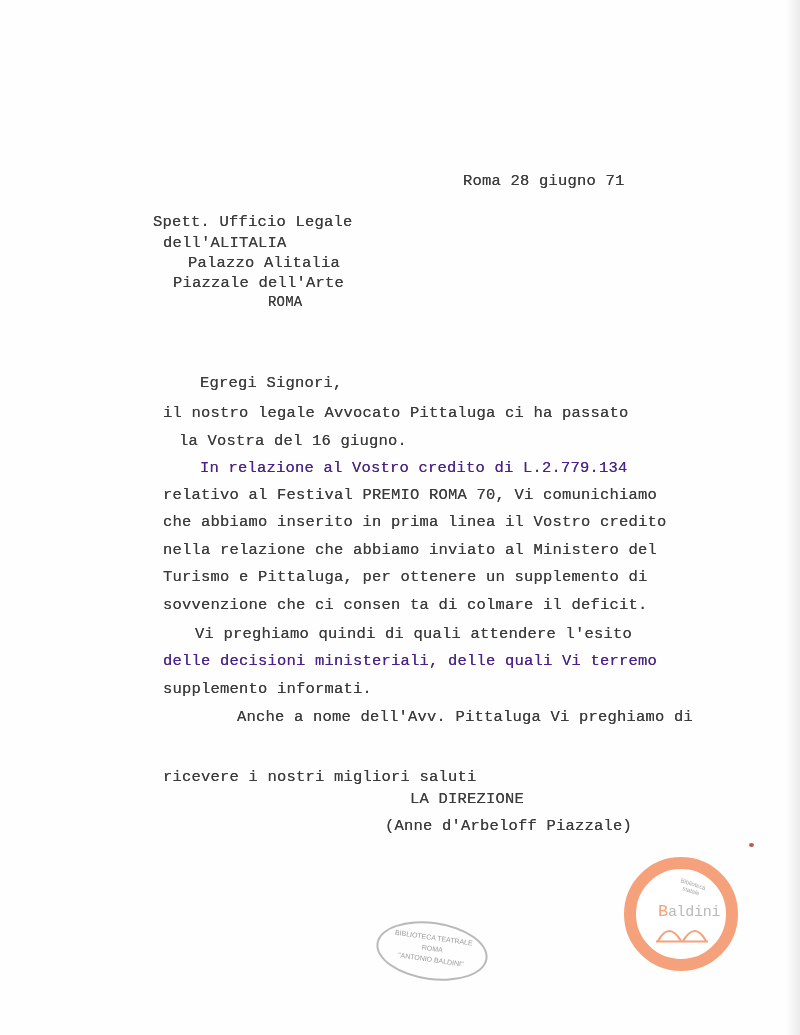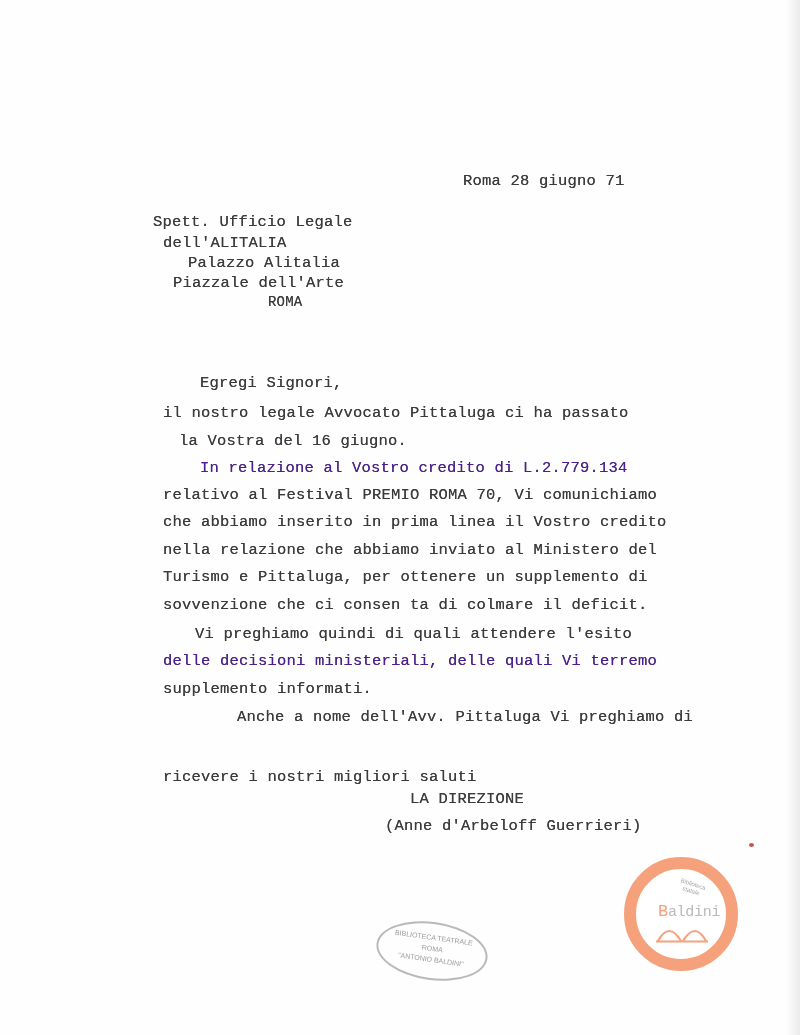--- a/index.html
+++ b/index.html
@@ -123,21 +123,21 @@
     <div class="tline" style="left:163px; top:596px;">sovvenzione che ci consen ta di colmare il deficit.</div>
     <div class="tline" style="left:195px; top:625px;">Vi preghiamo quindi di quali attendere l'esito</div>
     <div class="tline bold" style="left:163px; top:652px;">delle decisioni ministeriali, delle quali Vi terremo</div>
     <div class="tline" style="left:163px; top:680px;">supplemento informati.</div>
     <div class="tline" style="left:195px; top:708px;margin-left:42px;">Anche a nome dell'Avv. Pittaluga Vi preghiamo di</div>
     <div class="tline" style="left:163px; top:768px;">ricevere i nostri migliori saluti</div>
   </div>
 
   <div>
     <div class="tline" style="left:410px; top:790px;font-family:Liberation Mono, monospace;">LA DIREZIONE</div>
-    <div class="tline" style="left:385px; top:817px;">(Anne d'Arbeloff Guerrieri)</div>
+    <div class="tline" style="left:385px; top:817px;">(Anne d'Arbeloff Piazzale)</div>
   </div>
 
   <div class="stamp">
     <div>BIBLIOTECA TEATRALE</div>
     <div>ROMA</div>
     <div>"ANTONIO BALDINI"</div>
   </div>
 
   <div class="speck"></div>
 

